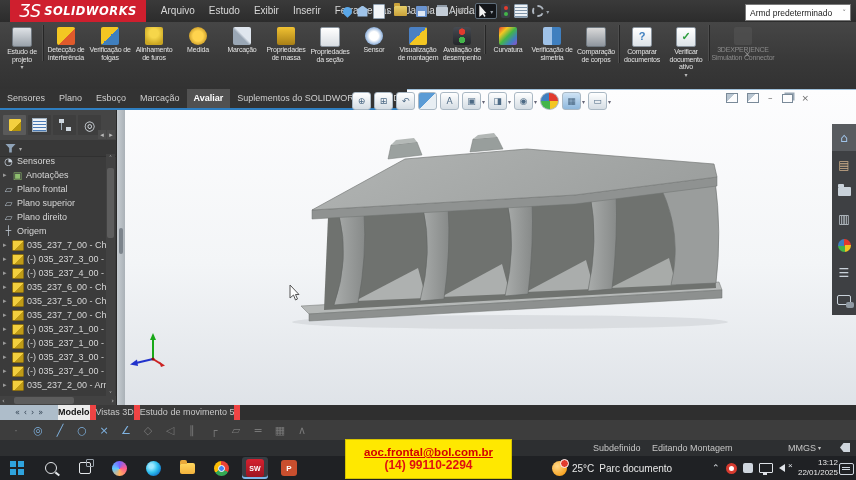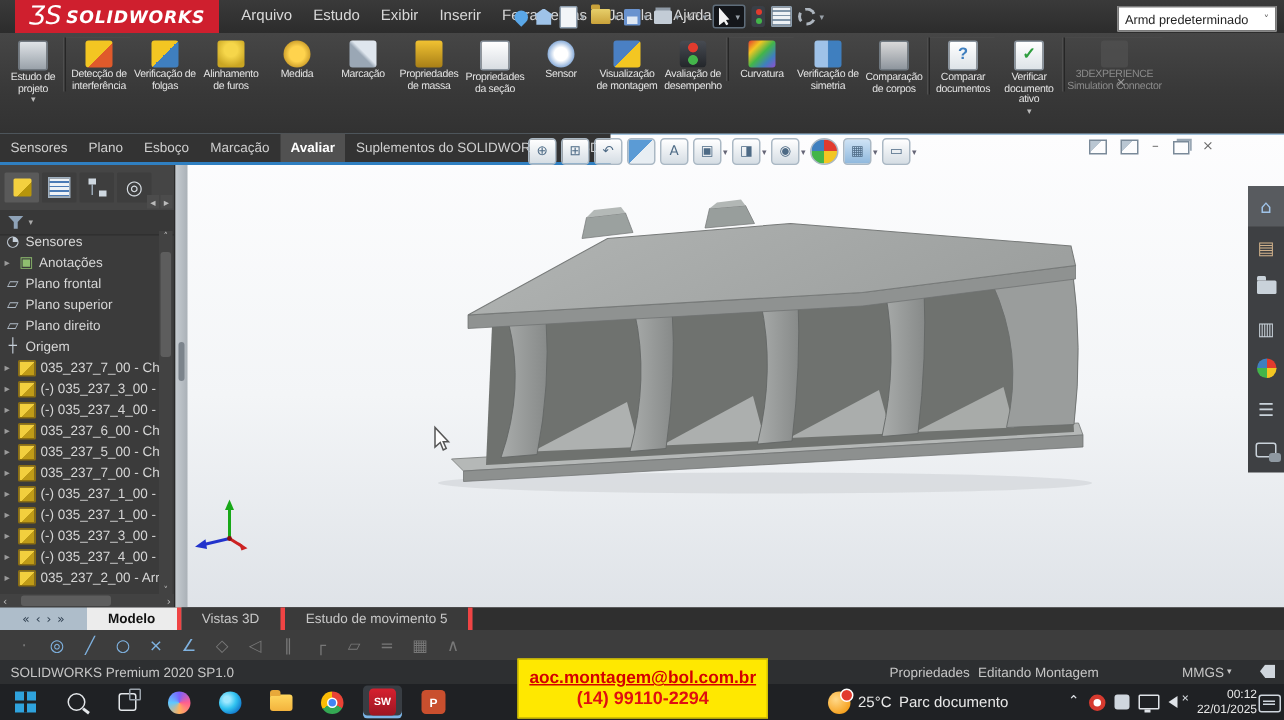--- a/index.html
+++ b/index.html
@@ -141,21 +141,21 @@
   .tp-folder-shape{width:13px;height:9px;background:#c9d2da;border-radius:1px;position:relative}
   .tp-folder-shape::before{content:"";position:absolute;top:-3px;left:0;width:6px;height:3px;background:#c9d2da;border-radius:1px 1px 0 0}
   .tp-ball-shape{width:13px;height:13px;border-radius:50%;background:conic-gradient(#e23b2e 0 25%,#f3c622 0 50%,#43b54a 0 75%,#3f7fbf 0 100%)}
   .tp-forum-shape{width:12px;height:8px;border:1px solid #c9d2da;border-radius:2px;position:relative}
   .tp-forum-shape::after{content:"";position:absolute;right:-4px;bottom:-4px;width:8px;height:6px;background:#8f99a2;border-radius:2px}
 
   
   #btabs{left:0;top:405px;width:856px;height:15px;background:#2f2f2f;display:flex;font-size:9px}
   #btnav{width:58px;background:#aebdca;display:flex;align-items:center;justify-content:center;gap:4px}
   #btnav span{font-size:8px;color:#2f3f4f;font-family:"DejaVu Sans",sans-serif}
-  .btab{padding:0 14px;line-height:15px;color:#c8c8c8;background:#3a3a3a;border-right:3px solid #ef4444;white-space:nowrap}
+  .btab{padding:0 0;line-height:15px;color:#c8c8c8;background:#3a3a3a;border-right:6px solid #ef4444;white-space:nowrap}
   .btab.active{background:#ececec;color:#111;font-weight:bold}
 
   
   #skbar{left:0;top:420px;width:856px;height:20px;background:#3d3d3d;display:flex;align-items:center;gap:2px;padding-left:6px;box-sizing:border-box}
   .sk{width:20px;text-align:center;font-size:11px;font-family:"DejaVu Sans",sans-serif}
   .sk.on{color:#7fb2e0}
   .sk.off{color:#787878}
 
   
   #sbar{left:0;top:440px;width:856px;height:16px;background:#2d2f31;color:#c6c6c6;font-size:9px}
@@ -685,22 +685,21 @@
       <span class="sk off">◁</span>
       <span class="sk off">∥</span>
       <span class="sk off">┌</span>
       <span class="sk off">▱</span>
       <span class="sk off">=</span>
       <span class="sk off">▦</span>
       <span class="sk off">∧</span>
     </div>
 
   <div id="sbar" class="abs">
-    <span class="sproduct">SOLIDWORKS Premium 2020 SP1.0</span>
-    <span class="st1">Propriedades</span>
+    <span class="st1">Subdefinido</span>
     <span class="st2">Editando Montagem</span>
     <span class="st3">MMGS</span>
     <span class="stc">▾</span>
     <span class="tagic"></span>
   </div>
 
   <div id="tbar" class="abs">
     <div id="apps">
         <span class="app">
     <span class="tb-start"></span>
@@ -736,24 +735,24 @@
       <span>Parc documento</span>
     </div>
     <div id="tray">
         <span class="tr-chev">⌃</span>
         <span class="tr-rec"></span>
         <span class="tr-app"></span>
         <span class="tr-net"></span>
         <span class="tr-vol"></span>
       </div>
     <div id="clock">
-      <div>00:12</div>
+      <div>13:12</div>
       <div>22/01/2025</div>
     </div>
     <span id="notif"></span>
   </div>
 
   <div id="ad" class="abs">
-    <span class="l1">aoc.montagem@bol.com.br</span>
+    <span class="l1">aoc.frontal@bol.com.br</span>
     <span class="l2">(14) 99110-2294</span>
   </div>
 
 </div>
 
 </body></html>

